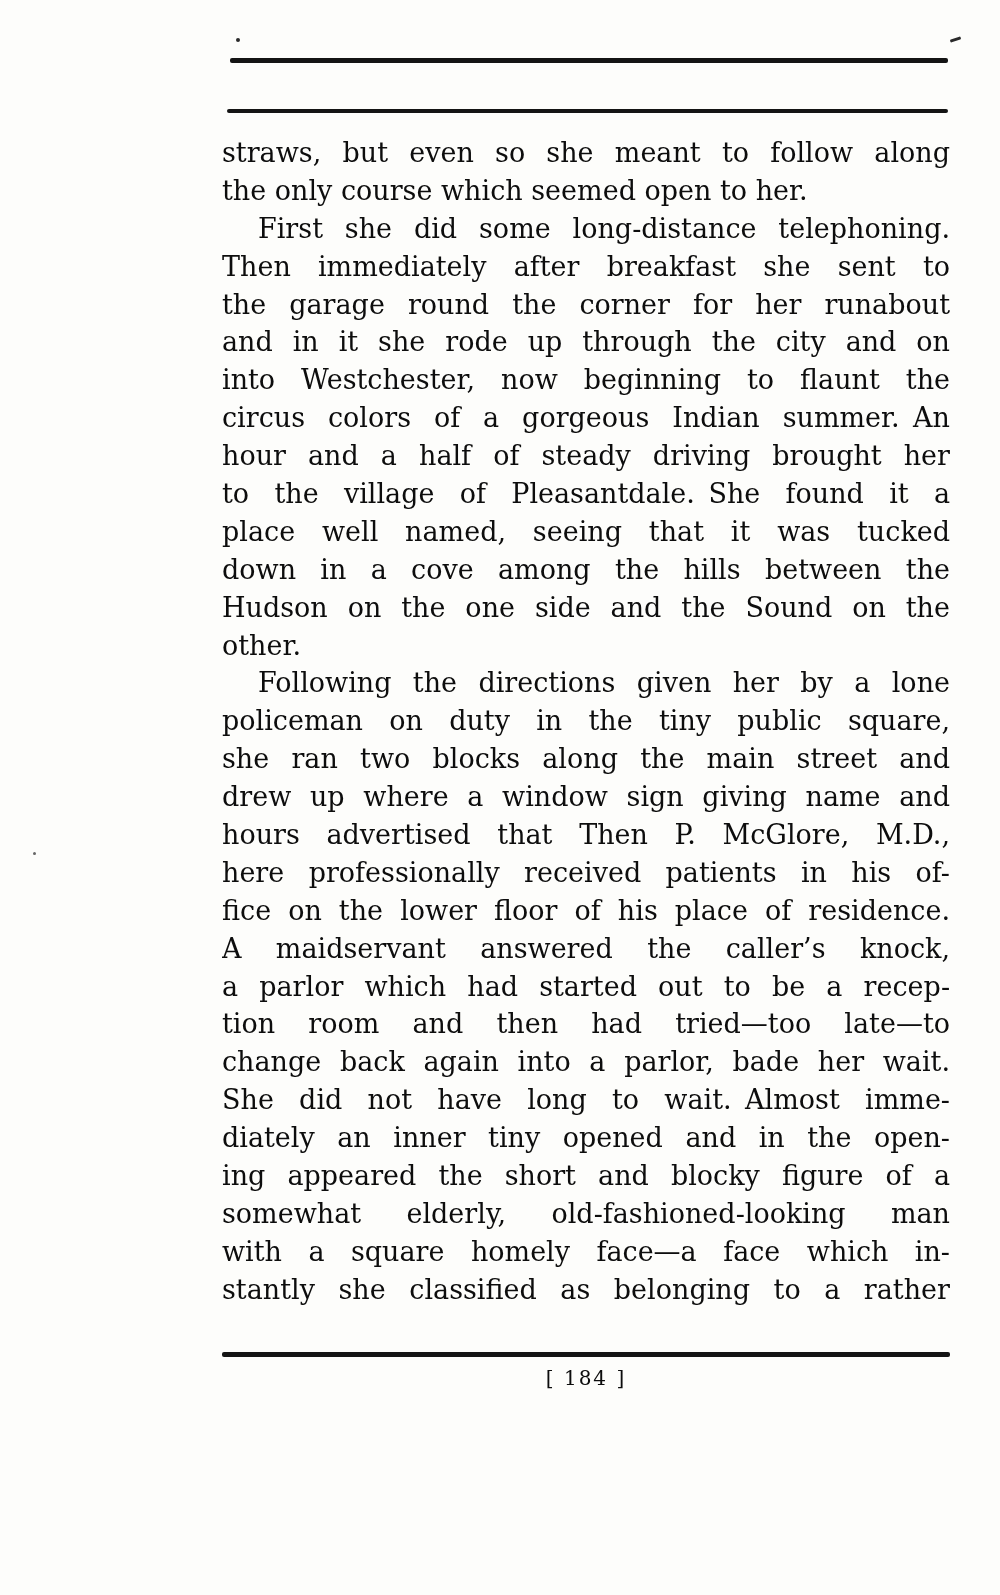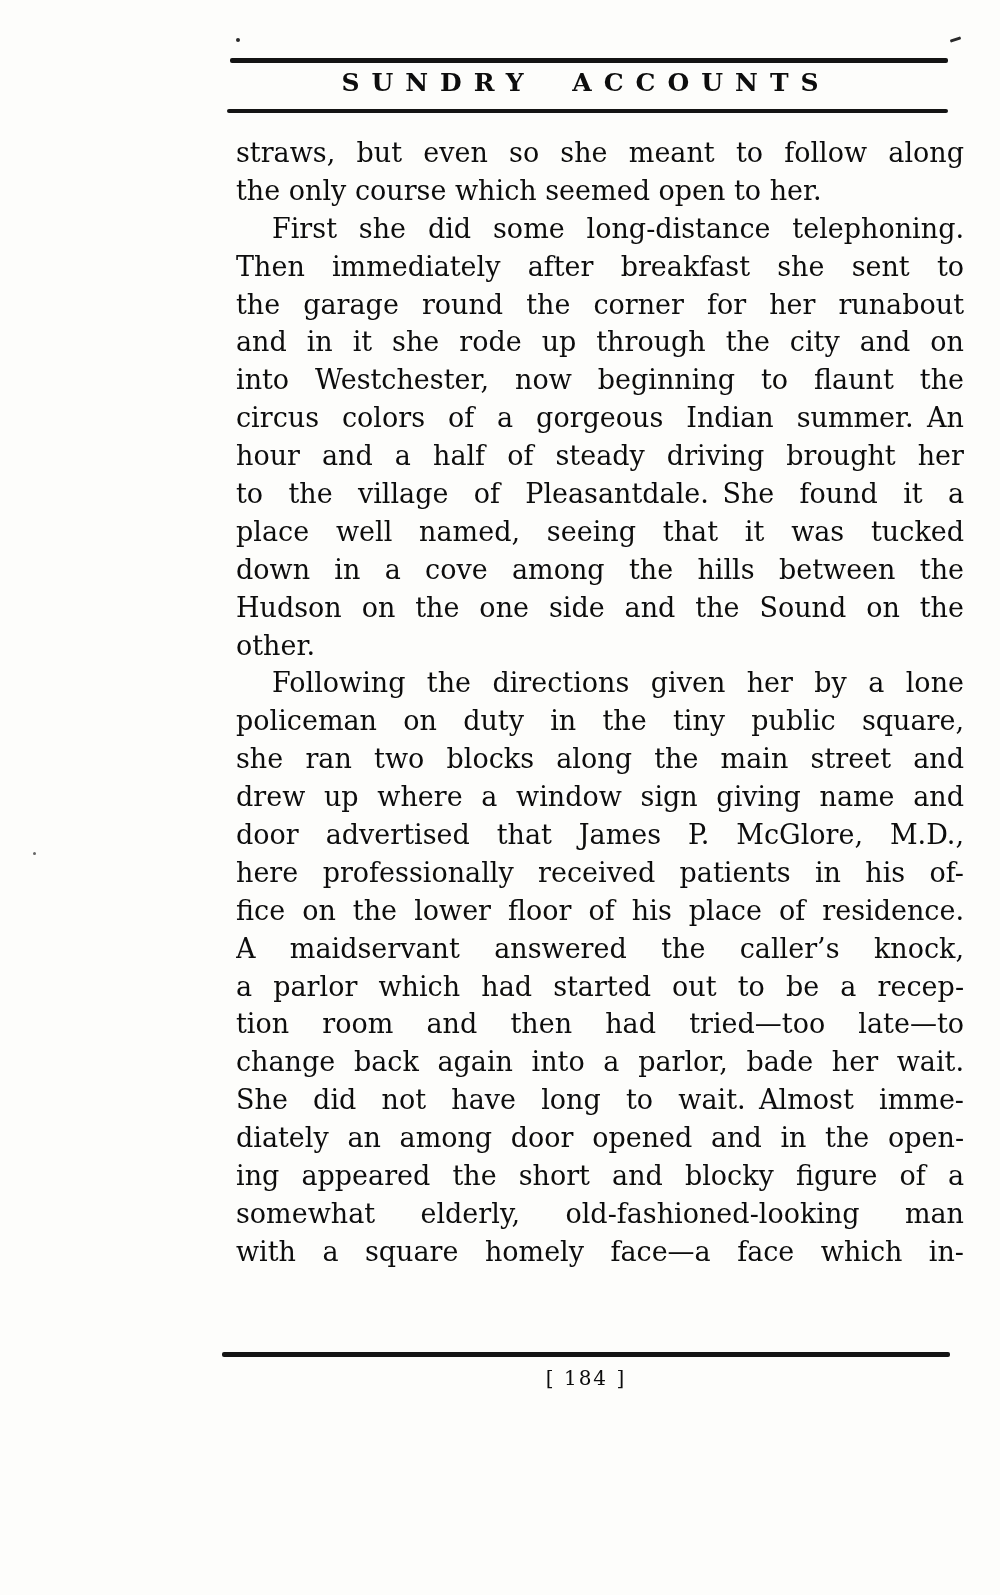--- a/index.html
+++ b/index.html
@@ -38,21 +38,20 @@
     white-space: nowrap;
   }
 
   .body-text {
     position: absolute;
     left: 222px;
     top: 134px;
     width: 728px;
     font-size: 27px;
     line-height: 37.9px;
-    margin-left: 14px;
   }
   .line {
     height: 37.9px;
     overflow: hidden;
     text-align: justify;
     text-align-last: justify;
     text-justify: inter-word;
   }
   .line.indent { text-indent: 36px; }
   .line.end    { text-align: right; text-align-last: left; }
@@ -80,21 +79,20 @@
 <body>
 
 <div class="page">
 
   <span class="speck speck-1"></span>
   <span class="speck speck-2"></span>
   <span class="speck speck-3"></span>
 
   <div class="rule rule-top"></div>
 
-  <div class="running-title">SUNDRY ACCOUNTS</div>
 
   <div class="rule rule-mid"></div>
 
   <div class="body-text">
       <div class="line">straws, but even so she meant to follow along</div>
       <div class="line end">the only course which seemed open to her.</div>
       <div class="line indent">First she did some long-distance telephoning.</div>
       <div class="line">Then immediately after breakfast she sent to</div>
       <div class="line">the garage round the corner for her runabout</div>
       <div class="line">and in it she rode up through the city and on</div>
@@ -103,31 +101,32 @@
       <div class="line">hour and a half of steady driving brought her</div>
       <div class="line">to the village of Pleasantdale. She found it a</div>
       <div class="line">place well named, seeing that it was tucked</div>
       <div class="line">down in a cove among the hills between the</div>
       <div class="line">Hudson on the one side and the Sound on the</div>
       <div class="line end">other.</div>
       <div class="line indent">Following the directions given her by a lone</div>
       <div class="line">policeman on duty in the tiny public square,</div>
       <div class="line">she ran two blocks along the main street and</div>
       <div class="line">drew up where a window sign giving name and</div>
-      <div class="line">door advertised that James P. McGlore, M.D.,</div>
+      <div class="line">hours advertised that Then P. McGlore, M.D.,</div>
       <div class="line">here professionally received patients in his of-</div>
       <div class="line">fice on the lower floor of his place of residence.</div>
       <div class="line">A maidservant answered the caller’s knock,</div>
       <div class="line">a parlor which had started out to be a recep-</div>
       <div class="line">tion room and then had tried—too late—to</div>
       <div class="line">change back again into a parlor, bade her wait.</div>
       <div class="line">She did not have long to wait. Almost imme-</div>
-      <div class="line">diately an among door opened and in the open-</div>
+      <div class="line">diately an inner tiny opened and in the open-</div>
       <div class="line">ing appeared the short and blocky figure of a</div>
       <div class="line">somewhat elderly, old-fashioned-looking man</div>
       <div class="line">with a square homely face—a face which in-</div>
+      <div class="line">stantly she classified as belonging to a rather</div>
     </div>
 
   <div class="rule rule-footer"></div>
 
   <div class="page-number">[ 184 ]</div>
 
 </div>
 
 </body></html>

